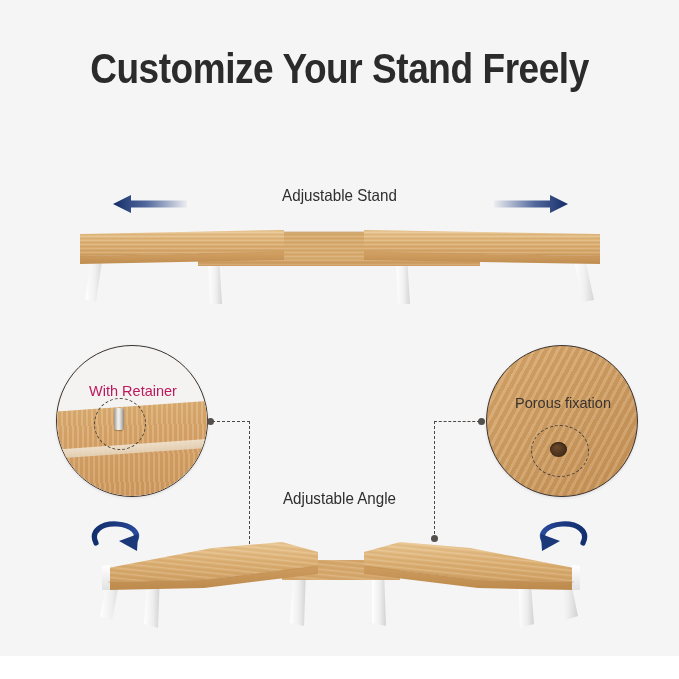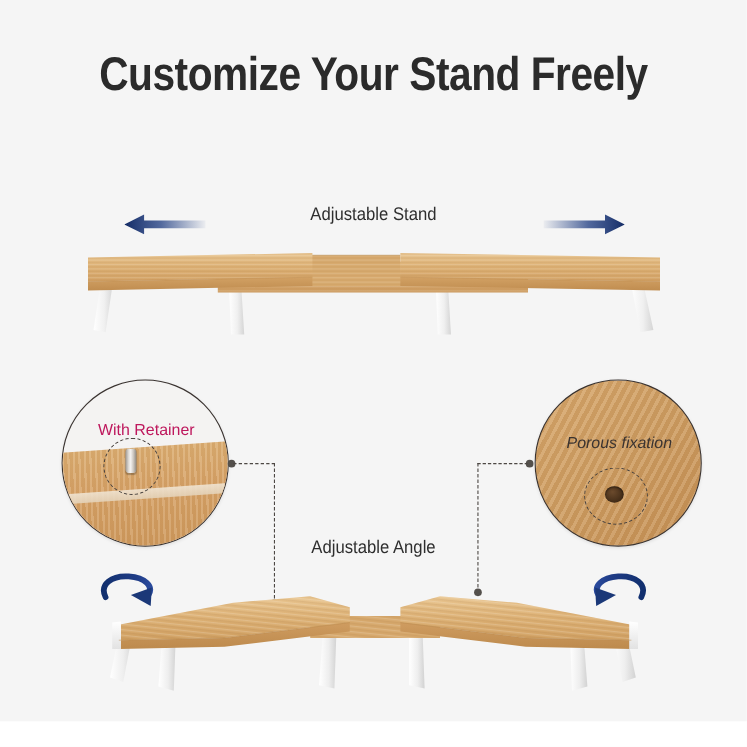--- a/index.html
+++ b/index.html
@@ -104,21 +104,21 @@
   }
 
   #callout-porous {
     left: 486px; top: 345px; width: 150px; height: 150px;
     background:
       repeating-linear-gradient(118deg,
         rgba(255,255,255,0.10) 0px, rgba(255,255,255,0.10) 3px,
         rgba(140,92,40,0.13) 3px, rgba(140,92,40,0.13) 7px),
       linear-gradient(140deg, #d9a96e 0%, #d0a065 45%, #c79257 100%);
   }
-  #callout-porous .callout-label { top: 49px; left: 1px; color: #3a3330; font-style: italic; }
+  #callout-porous .callout-label { top: 49px; left: 1px; color: #3a3330; }
   #porous-ring { left: 44px; top: 79px; width: 56px; height: 50px; }
   #porous-hole {
     position: absolute;
     left: 63px; top: 96px;
     width: 17px; height: 15px;
     border-radius: 50%;
     background: radial-gradient(ellipse at 40% 35%, #6b4a2c 0%, #49311b 60%, #3a2615 100%);
     box-shadow: inset 0 1px 2px rgba(0,0,0,0.5);
   }
 

